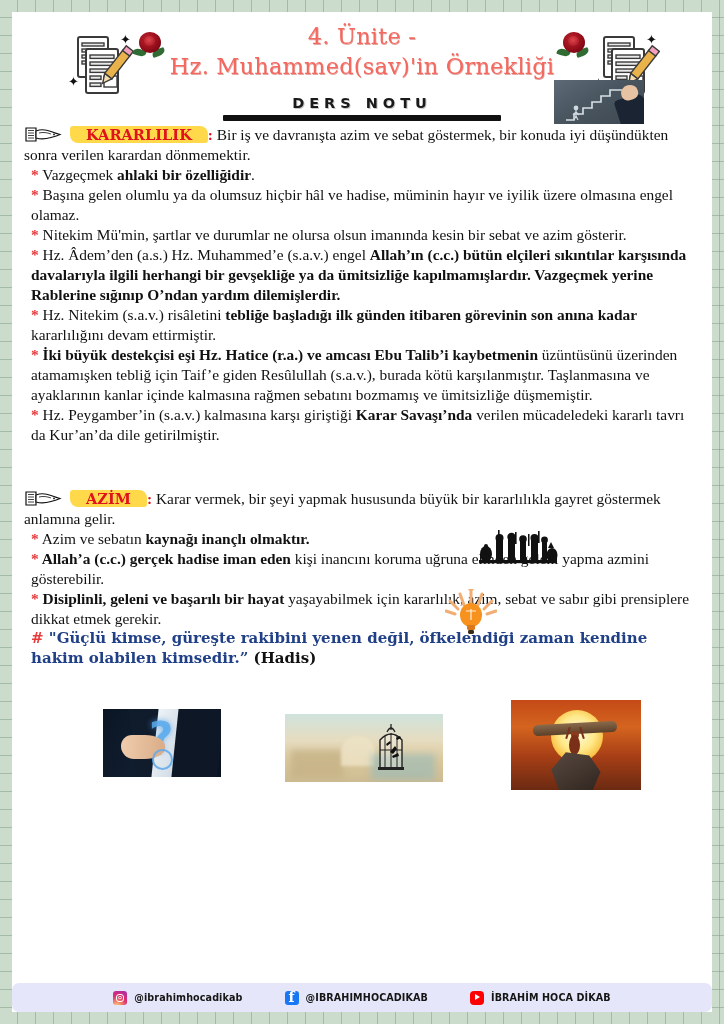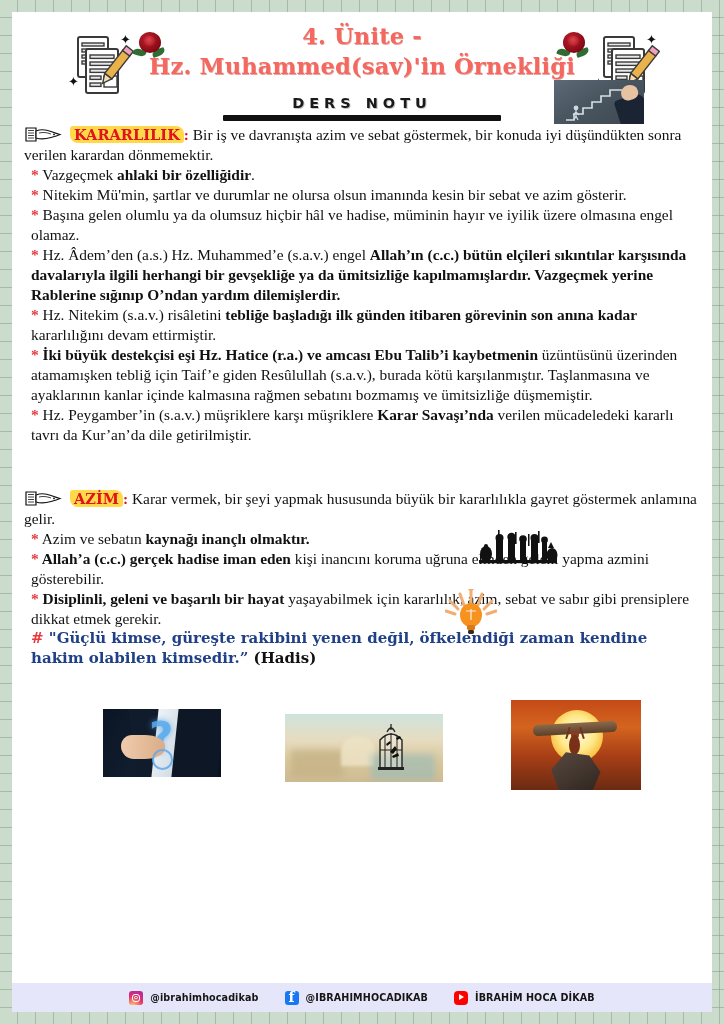--- a/index.html
+++ b/index.html
@@ -42,21 +42,21 @@
     position: relative;
     height: 113px;
   }
   .title-block {
     position: absolute;
     left: 0; right: 0; top: 10px;
     text-align: center;
   }
   .title-line {
     font-family: "DejaVu Serif", serif;
-    font-weight: bold;
+    font-weight: normal;
     font-size: 22.5px;
     color: #f4685f;
     letter-spacing: .2px;
     line-height: 1.32;
     text-shadow: .6px .6px 0 rgba(190,60,50,.45);
   }
   .subtitle {
     margin-top: 14px;
     font-family: "DejaVu Sans", sans-serif;
     font-weight: bold;
@@ -128,21 +128,21 @@
   }
   .p b { font-weight: bold; }
   .ast { color: #e8393b; font-weight: bold; }
   .bullet { padding-left: 7px; }
   .term {
     background: #ffd94a;
     color: #e0121b;
     font-family: "DejaVu Serif", serif;
     font-weight: bold;
     font-size: 14.6px;
-    padding: 0 4px;
+    padding: 0 16px;
     border-radius: 3px 8px 3px 8px;
   }
   .term-colon { color: #e0121b; font-weight: bold; }
 
   .hand-icon {
     display: inline-block;
     width: 38px; height: 17px;
     vertical-align: -3px;
     margin-right: 8px;
   }
@@ -241,21 +241,22 @@
 
   
   .footer {
     position: absolute;
     left: 0; bottom: 0;
     width: 700px; height: 29px;
     background: #e6e6fa;
     display: flex;
     align-items: center;
     justify-content: center;
-    gap: 26px;
+    gap: 42px;
+    border-radius: 7px;
   }
   .social { display: flex; align-items: center; gap: 7px; }
   .social-label {
     font-family: "DejaVu Sans", sans-serif;
     font-weight: bold;
     font-size: 9.6px;
     color: #151515;
     letter-spacing: .1px;
   }
   .ic { width: 14px; height: 14px; border-radius: 3px; position: relative; flex: none; }
@@ -389,41 +390,41 @@
             <circle cx="30" cy="8.4" r=".9" fill="#111"></circle>
           </svg>
         </span><span class="term">KARARLILIK</span><span class="term-colon">:</span><span> Bir iş ve davranışta azim ve sebat göstermek, bir konuda iyi düşündükten sonra verilen karardan dönmemektir.</span>
       </p>
 
       <p class="p bullet">
         <span class="ast">*</span><span> Vazgeçmek </span><b>ahlaki bir özelliğidir</b><span>.</span>
       </p>
 
       <p class="p bullet">
+        <span class="ast">*</span><span> Başına gelen olumlu ya da olumsuz hiçbir hâl ve hadise, müminin hayır ve iyilik üzere olmasına engel olamaz.</span>
+      </p>
+
+      <p class="p bullet">
         <span class="ast">*</span><span> Nitekim Mü'min, şartlar ve durumlar ne olursa olsun imanında kesin bir sebat ve azim gösterir.</span>
       </p>
 
       <p class="p bullet">
-        <span class="ast">*</span><span> Başına gelen olumlu ya da olumsuz hiçbir hâl ve hadise, müminin hayır ve iyilik üzere olmasına engel olamaz.</span>
-      </p>
-
-      <p class="p bullet">
         <span class="ast">*</span><span> Hz. Âdem’den (a.s.) Hz. Muhammed’e (s.a.v.) engel </span><b>Allah’ın (c.c.) bütün elçileri sıkıntılar karşısında davalarıyla ilgili herhangi bir gevşekliğe ya da ümitsizliğe kapılmamışlardır. Vazgeçmek yerine Rablerine sığınıp O’ndan yardım dilemişlerdir.</b>
       </p>
 
       <p class="p bullet">
         <span class="ast">*</span><span> Hz. Nitekim (s.a.v.) risâletini </span><b>tebliğe başladığı ilk günden itibaren görevinin son anına kadar</b><span> kararlılığını devam ettirmiştir.</span>
       </p>
 
       <p class="p bullet">
         <span class="ast">*</span><b> İki büyük destekçisi eşi Hz. Hatice (r.a.) ve amcası Ebu Talib’i kaybetmenin</b><span> üzüntüsünü üzerinden atamamışken tebliğ için Taif’e giden Resûlullah (s.a.v.), burada kötü karşılanmıştır. Taşlanmasına ve ayaklarının kanlar içinde kalmasına rağmen sebatını bozmamış ve ümitsizliğe düşmemiştir.</span>
       </p>
 
       <p class="p bullet">
-        <span class="ast">*</span><span> Hz. Peygamber’in (s.a.v.) müşriklere karşı müşriklere </span><b>Karar Savaşı’nda</b><span> verilen mücadeledeki kararlı tavrı da Kur’an’da dile getirilmiştir.</span>
+        <span class="ast">*</span><span> Hz. Peygamber’in (s.a.v.) kalmasına karşı giriştiği </span><b>Karar Savaşı’nda</b><span> verilen mücadeledeki kararlı tavrı da Kur’an’da dile getirilmiştir.</span>
       </p>
 
       <div style="height:44px"></div>
 
       <p class="p">
         <span class="hand-icon">
           <svg viewBox="0 0 38 17" width="38" height="17">
             <path d="M2,2 L12,2 L12,15 L2,15 Z" fill="#fff" stroke="#111" stroke-width="1.2"></path>
             <path d="M4,4.5 L10,4.5 M4,7 L10,7 M4,9.5 L10,9.5 M4,12 L10,12" stroke="#111" stroke-width=".8"></path>
             <path d="M12,5 C17,3 22,3.5 27,5.5 C31,7 34,8 36,8.5 C34,9.5 31,10.5 27,11.5 C22,13 17,13.6 12,12 Z" fill="#fff" stroke="#111" stroke-width="1.2"></path>

